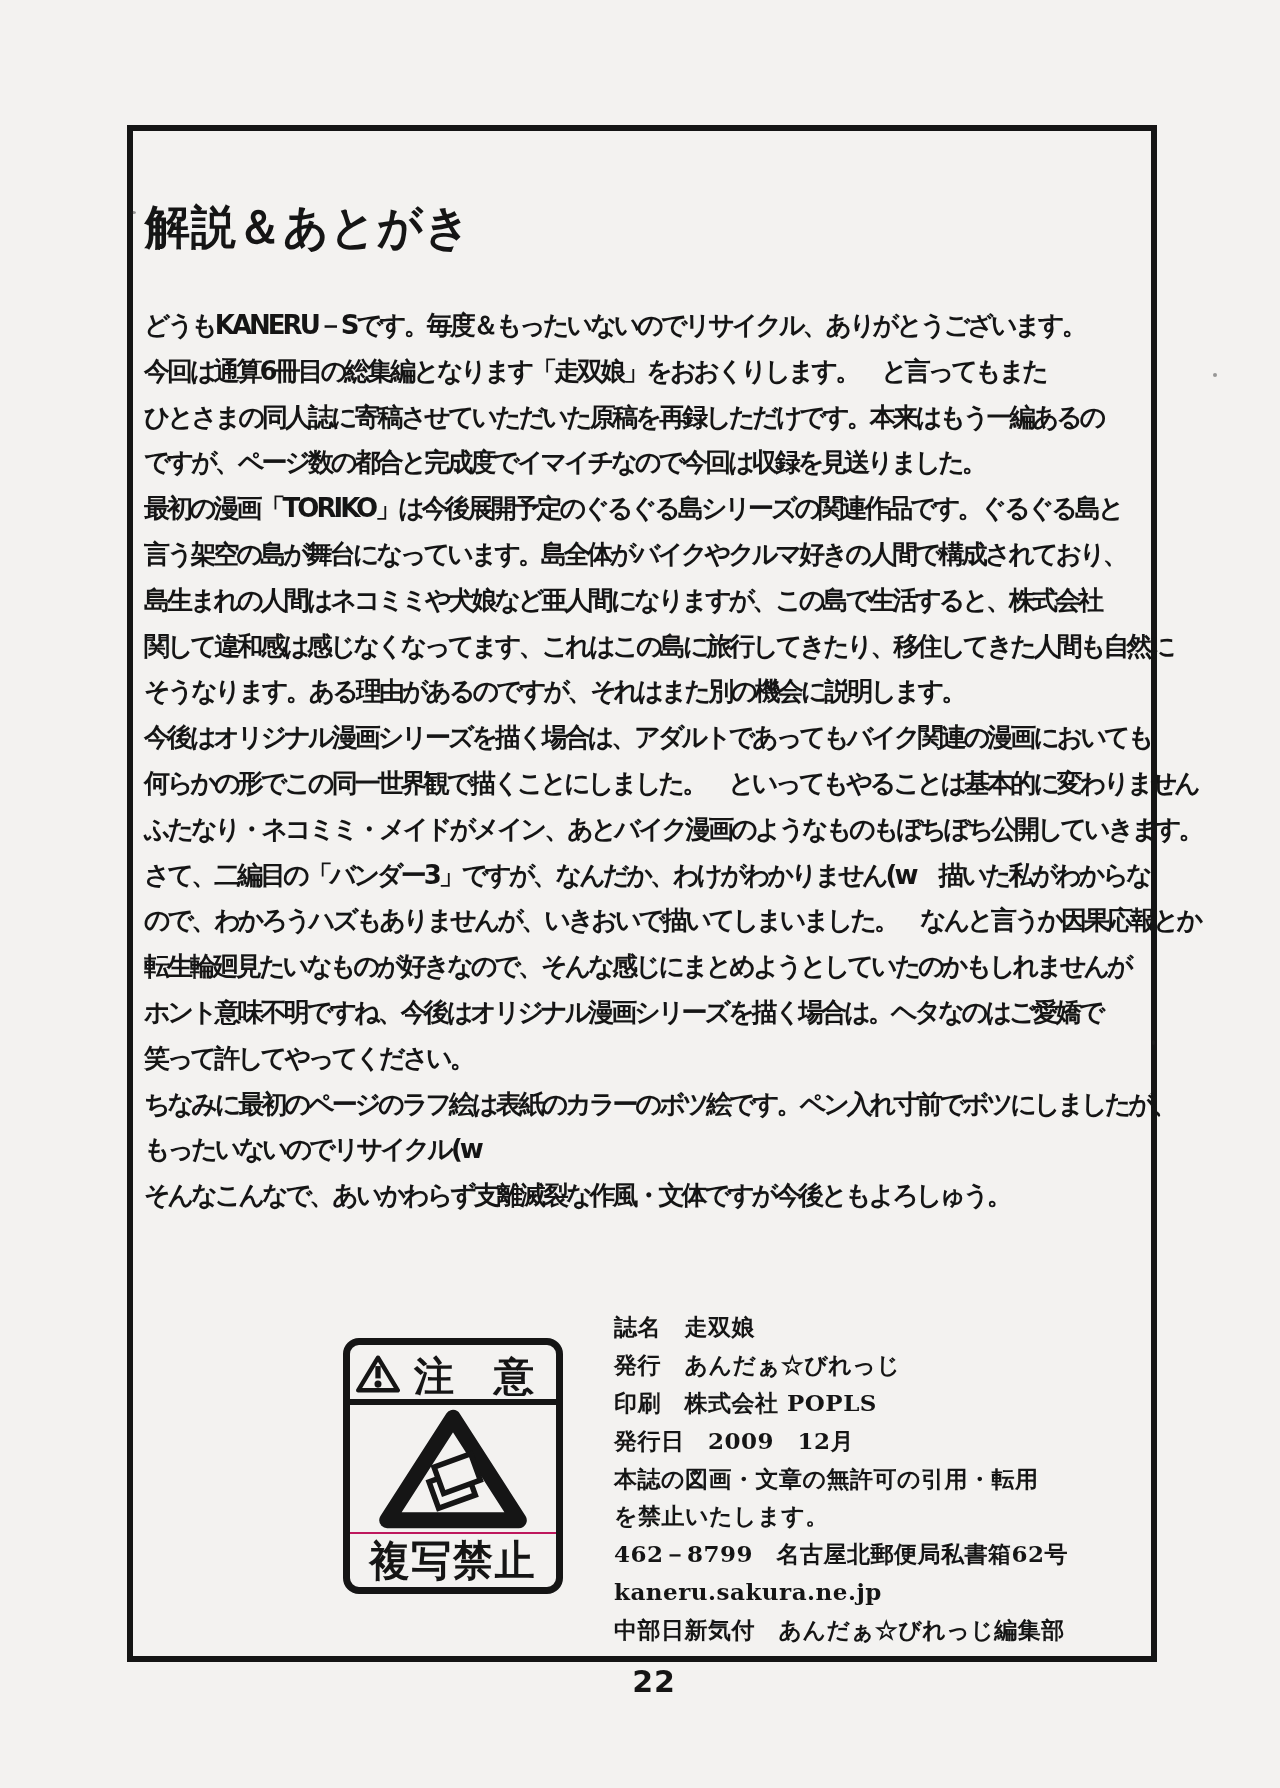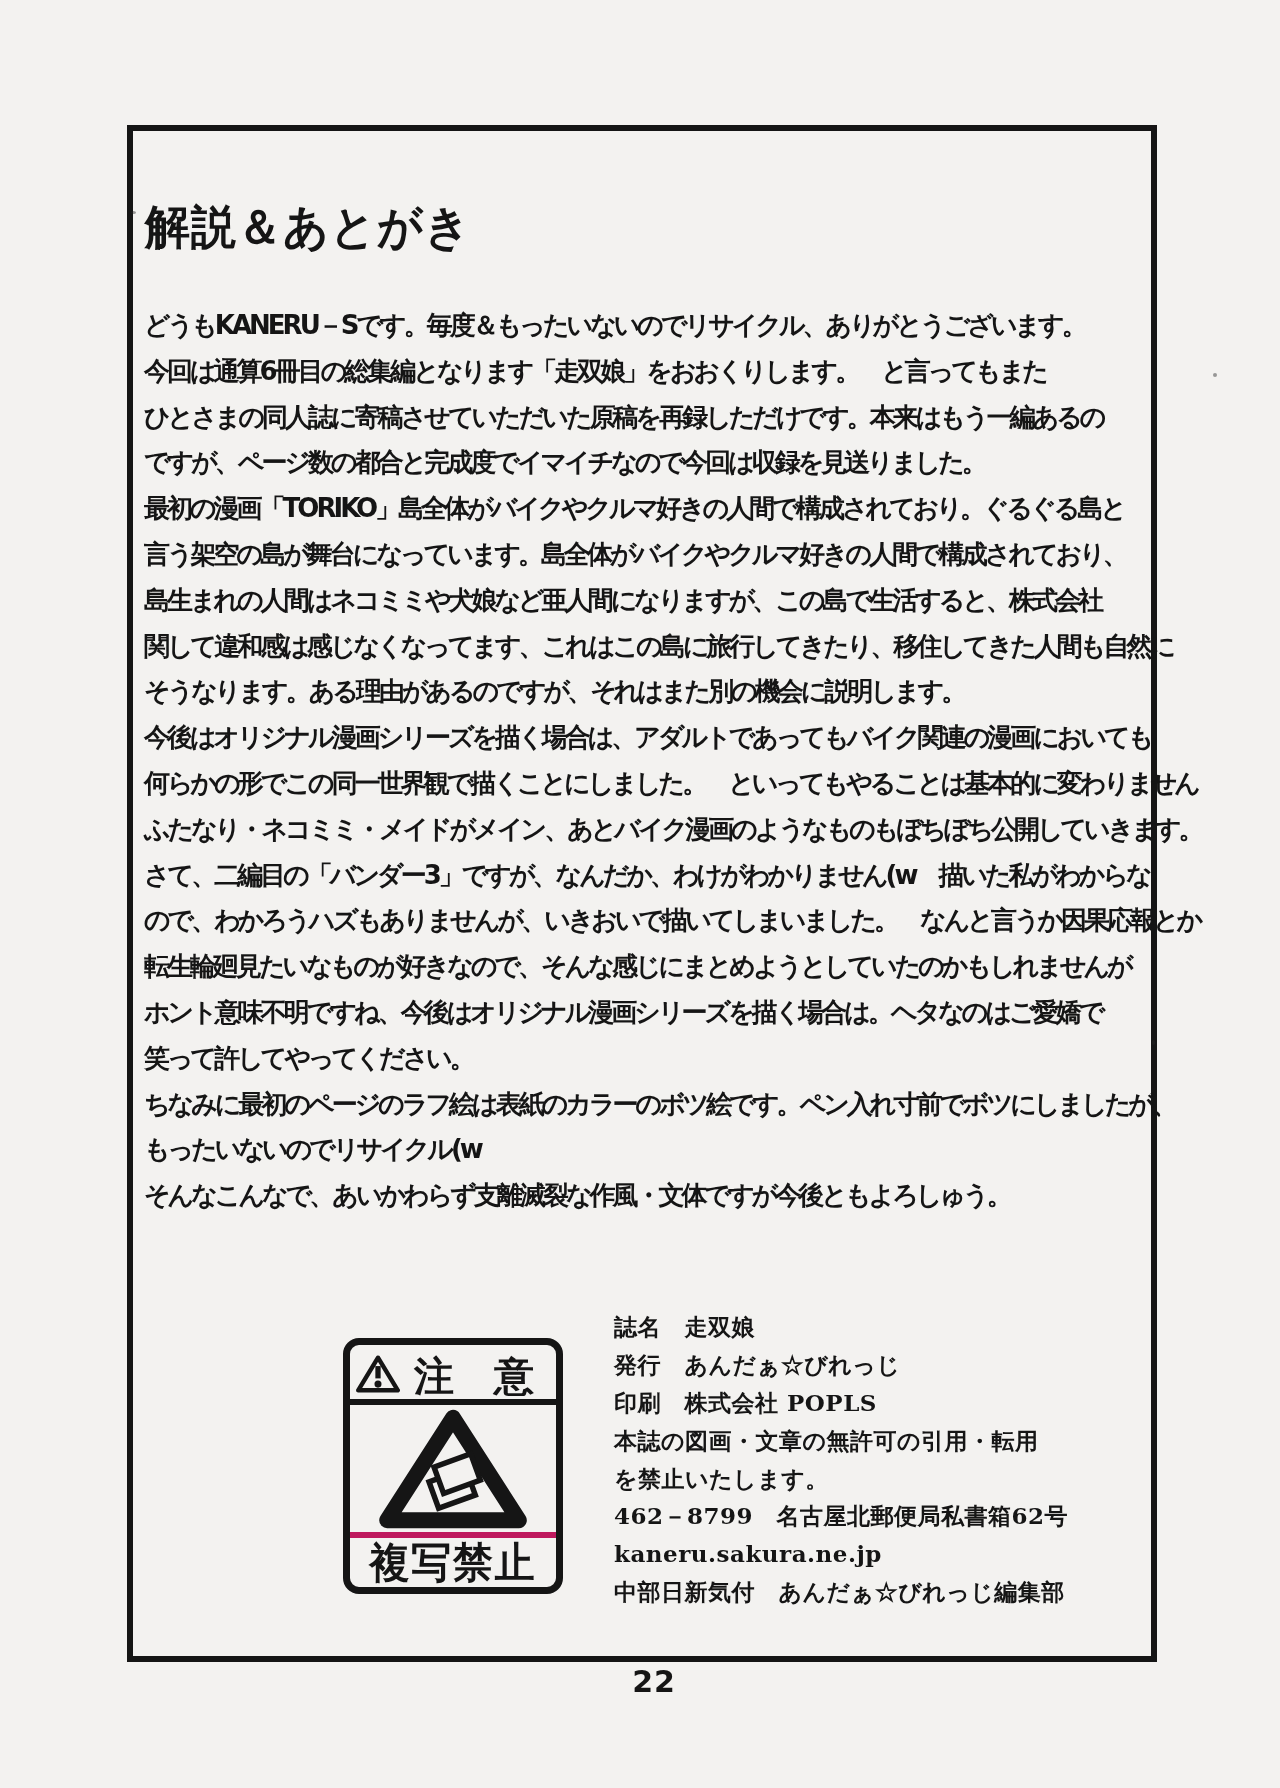--- a/index.html
+++ b/index.html
@@ -75,21 +75,21 @@
     white-space:nowrap;
   }
   .caution-pictogram {
     flex:1;
     display:flex;
     align-items:center;
     justify-content:center;
   }
   .caution-footer {
     height:55px;
-    border-top:6px solid #be185d;
+    border-top:2px solid #be185d;
     display:flex;
     align-items:center;
     justify-content:center;
   }
   .caution-footer-label {
     font-size:42px;
     font-weight:bold;
     line-height:1;
     letter-spacing:2px;
     white-space:nowrap;
@@ -139,21 +139,21 @@
 
   <div class="page-frame"></div>
 
   <h1 class="page-title">解説＆あとがき</h1>
 
   <div class="afterword-text">
     <div class="text-line">どうもKANERU－Sです。毎度＆もったいないのでリサイクル、ありがとうございます。</div>
     <div class="text-line">今回は通算6冊目の総集編となります「走双娘」をおおくりします。　と言ってもまた</div>
     <div class="text-line">ひとさまの同人誌に寄稿させていただいた原稿を再録しただけです。本来はもう一編あるの</div>
     <div class="text-line">ですが、ページ数の都合と完成度でイマイチなので今回は収録を見送りました。</div>
-    <div class="text-line">最初の漫画「TORIKO」島全体がバイクやクルマ好きの人間で構成されており。ぐるぐる島と</div>
+    <div class="text-line">最初の漫画「TORIKO」は今後展開予定のぐるぐる島シリーズの関連作品です。ぐるぐる島と</div>
     <div class="text-line">言う架空の島が舞台になっています。島全体がバイクやクルマ好きの人間で構成されており、</div>
     <div class="text-line">島生まれの人間はネコミミや犬娘など亜人間になりますが、この島で生活すると、株式会社</div>
     <div class="text-line">関して違和感は感じなくなってます、これはこの島に旅行してきたり、移住してきた人間も自然に</div>
     <div class="text-line">そうなります。ある理由があるのですが、それはまた別の機会に説明します。</div>
     <div class="text-line">今後はオリジナル漫画シリーズを描く場合は、アダルトであってもバイク関連の漫画においても</div>
     <div class="text-line">何らかの形でこの同一世界観で描くことにしました。　といってもやることは基本的に変わりません</div>
     <div class="text-line">ふたなり・ネコミミ・メイドがメイン、あとバイク漫画のようなものもぼちぼち公開していきます。</div>
     <div class="text-line">さて、二編目の「バンダー3」ですが、なんだか、わけがわかりません(w　描いた私がわからな</div>
     <div class="text-line">ので、わかろうハズもありませんが、いきおいで描いてしまいました。　なんと言うか因果応報とか</div>
     <div class="text-line">転生輪廻見たいなものが好きなので、そんな感じにまとめようとしていたのかもしれませんが</div>
@@ -186,20 +186,21 @@
     </div>
     <div class="caution-footer">
       <span class="caution-footer-label">複写禁止</span>
     </div>
   </div>
 
   <div class="colophon">
     <div class="colophon-line">誌名　走双娘</div>
     <div class="colophon-line">発行　あんだぁ☆びれっじ</div>
     <div class="colophon-line">印刷　株式会社 POPLS</div>
+    <div class="colophon-line">発行日　2009　12月</div>
     <div class="colophon-line">本誌の図画・文章の無許可の引用・転用</div>
     <div class="colophon-line">を禁止いたします。</div>
     <div class="colophon-line">462－8799　名古屋北郵便局私書箱62号</div>
     <div class="colophon-line">kaneru.sakura.ne.jp</div>
     <div class="colophon-line">中部日新気付　あんだぁ☆びれっじ編集部</div>
   </div>
 
   <div class="page-number">22</div>
 
   <div class="speck s1"></div>

